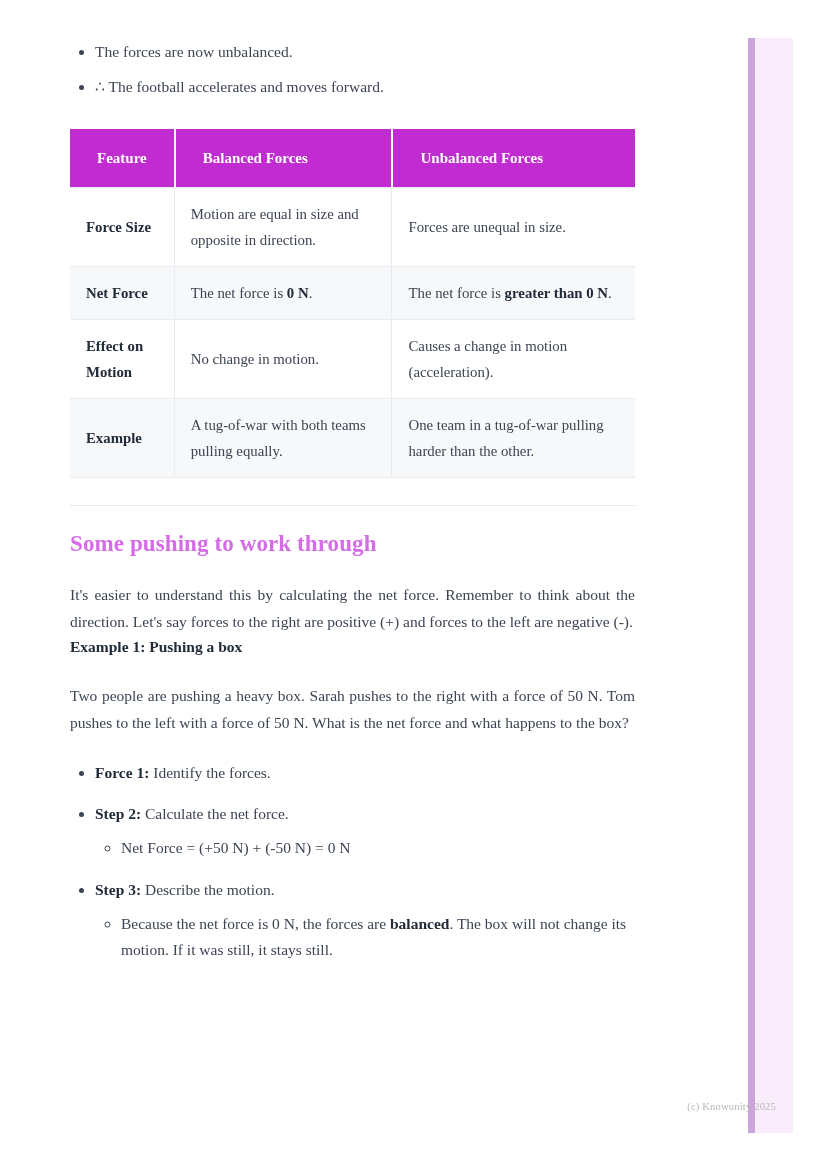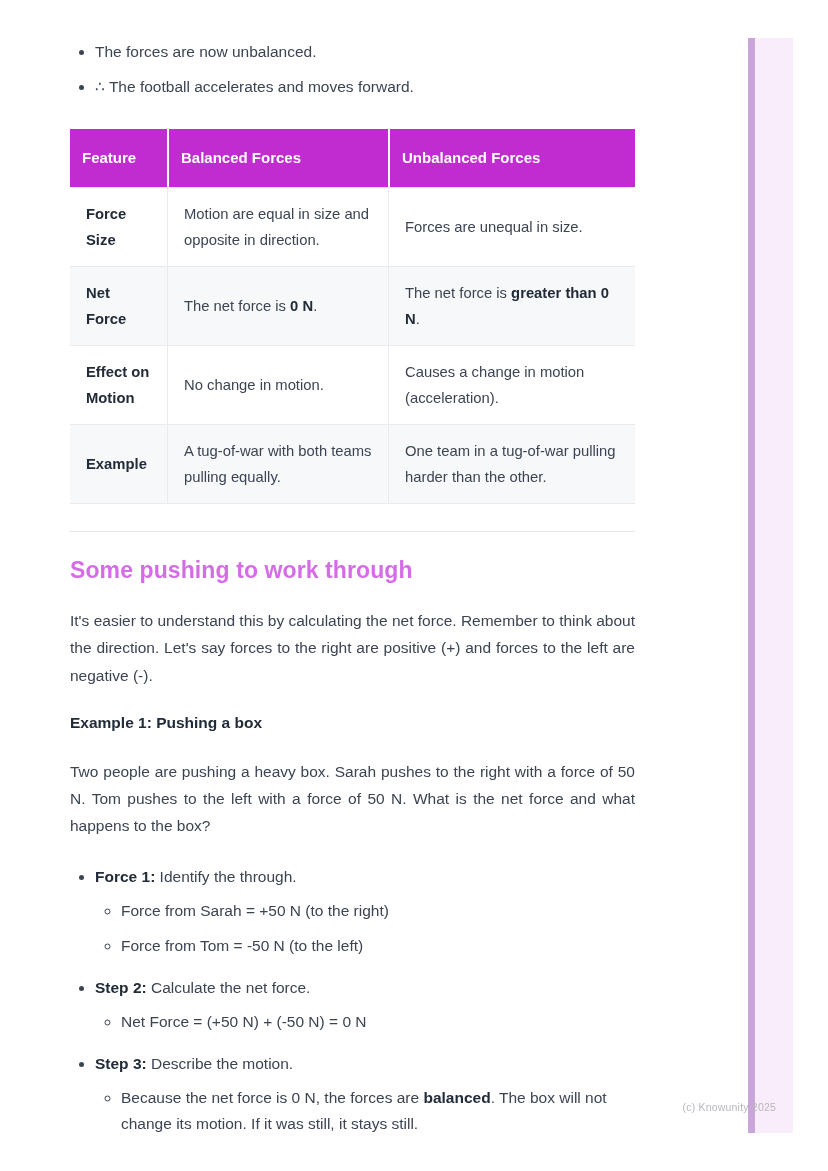--- a/index.html
+++ b/index.html
@@ -14,40 +14,40 @@
     --strip-fill:#f9edfb;
     --footer-text:#b8b6bc;
   }
   *{box-sizing:border-box;margin:0;padding:0;}
   html,body{background:#ffffff;}
   body{
     width:828px;height:1171px;
     font-family:"Liberation Sans","DejaVu Sans",sans-serif;
     color:var(--body-text);
   }
-  .page{position:relative;width:828px;height:1138px;overflow:hidden;background:#fff;}
+  .page{position:relative;width:828px;height:1138px;overflow:hidden;background:#fff;font-family:Liberation Serif, serif;}
   .content{position:absolute;left:70px;top:0;width:565px;}
 
   
   .intro-list{margin:40px 0 0 0;padding-left:25px;list-style:disc;}
   .intro-list li{
     font-size:15.5px;line-height:24px;margin-bottom:11px;color:var(--body-text);
   }
 
   
   table.cmp{
     width:565px;margin-top:30px;border-collapse:separate;border-spacing:0;
     font-size:14.8px;line-height:26px;
   }
   table.cmp col.c1{width:97px;}
   table.cmp col.c2{width:221px;}
   table.cmp col.c3{width:247px;}
   table.cmp th{
     background:var(--header-bg);color:#ffffff;font-weight:bold;
-    text-align:left;height:58px;padding:0 12px;vertical-align:middle;
+    text-align:left;height:58px;padding:0 27px;vertical-align:middle;
     font-size:15px;
   }
   table.cmp th + th{border-left:2px solid #ffffff;}
   table.cmp td{
     padding:13px 16px;vertical-align:middle;
     border-top:1px solid var(--border-light);
     background:#ffffff;
   }
   table.cmp td + td{border-left:1px solid var(--border-light);}
   table.cmp tr.alt td{background:var(--row-alt-bg);}
@@ -60,21 +60,21 @@
   h2.section-heading{
     margin-top:25px;font-size:23px;line-height:26px;font-weight:bold;
     color:var(--heading-pink);letter-spacing:0.1px;
   }
 
   .para{
     margin-top:24px;font-size:15.5px;line-height:27.3px;
     text-align:justify;color:var(--body-text);
   }
   h3.example-heading{
-    margin-top:23px;font-size:15.5px;line-height:22px;
+    font-size:15.5px;line-height:22px;
     font-weight:bold;color:var(--dark-text);
   }
 
   
   .steps-list{margin:25px 0 0 0;padding-left:25px;list-style:disc;}
   .steps-list > li{font-size:15.5px;line-height:24px;margin-bottom:17px;}
   .step-label{font-weight:bold;color:var(--dark-text);}
   .sub-list{list-style:circle;margin:9px 0 0 0;padding-left:26px;}
   .sub-list > li{font-size:15.5px;line-height:26px;margin-bottom:9px;}
 
@@ -148,25 +148,21 @@
     <h2 class="section-heading">Some pushing to work through</h2>
 
     <p class="para">It's easier to understand this by calculating the net force. Remember to think about the direction. Let's say forces to the right are positive (+) and forces to the left are negative (-).</p>
 
     <h3 class="example-heading">Example 1: Pushing a box</h3>
 
     <p class="para">Two people are pushing a heavy box. Sarah pushes to the right with a force of 50 N. Tom pushes to the left with a force of 50 N. What is the net force and what happens to the box?</p>
 
     <ul class="steps-list">
       <li>
-        <span class="step-label">Force 1:</span><span> Identify the through.</span>
-        <ul class="sub-list">
-          <li><span>Force from Sarah = +50 N (to the right)</span><span class="step-label"></span><span></span></li>
-          <li><span>Force from Tom = -50 N (to the left)</span><span class="step-label"></span><span></span></li>
-        </ul>
+        <span class="step-label">Force 1:</span><span> Identify the forces.</span>
       </li>
       <li>
         <span class="step-label">Step 2:</span><span> Calculate the net force.</span>
         <ul class="sub-list">
           <li><span>Net Force = (+50 N) + (-50 N) = 0 N</span><span class="step-label"></span><span></span></li>
         </ul>
       </li>
       <li>
         <span class="step-label">Step 3:</span><span> Describe the motion.</span>
         <ul class="sub-list">

